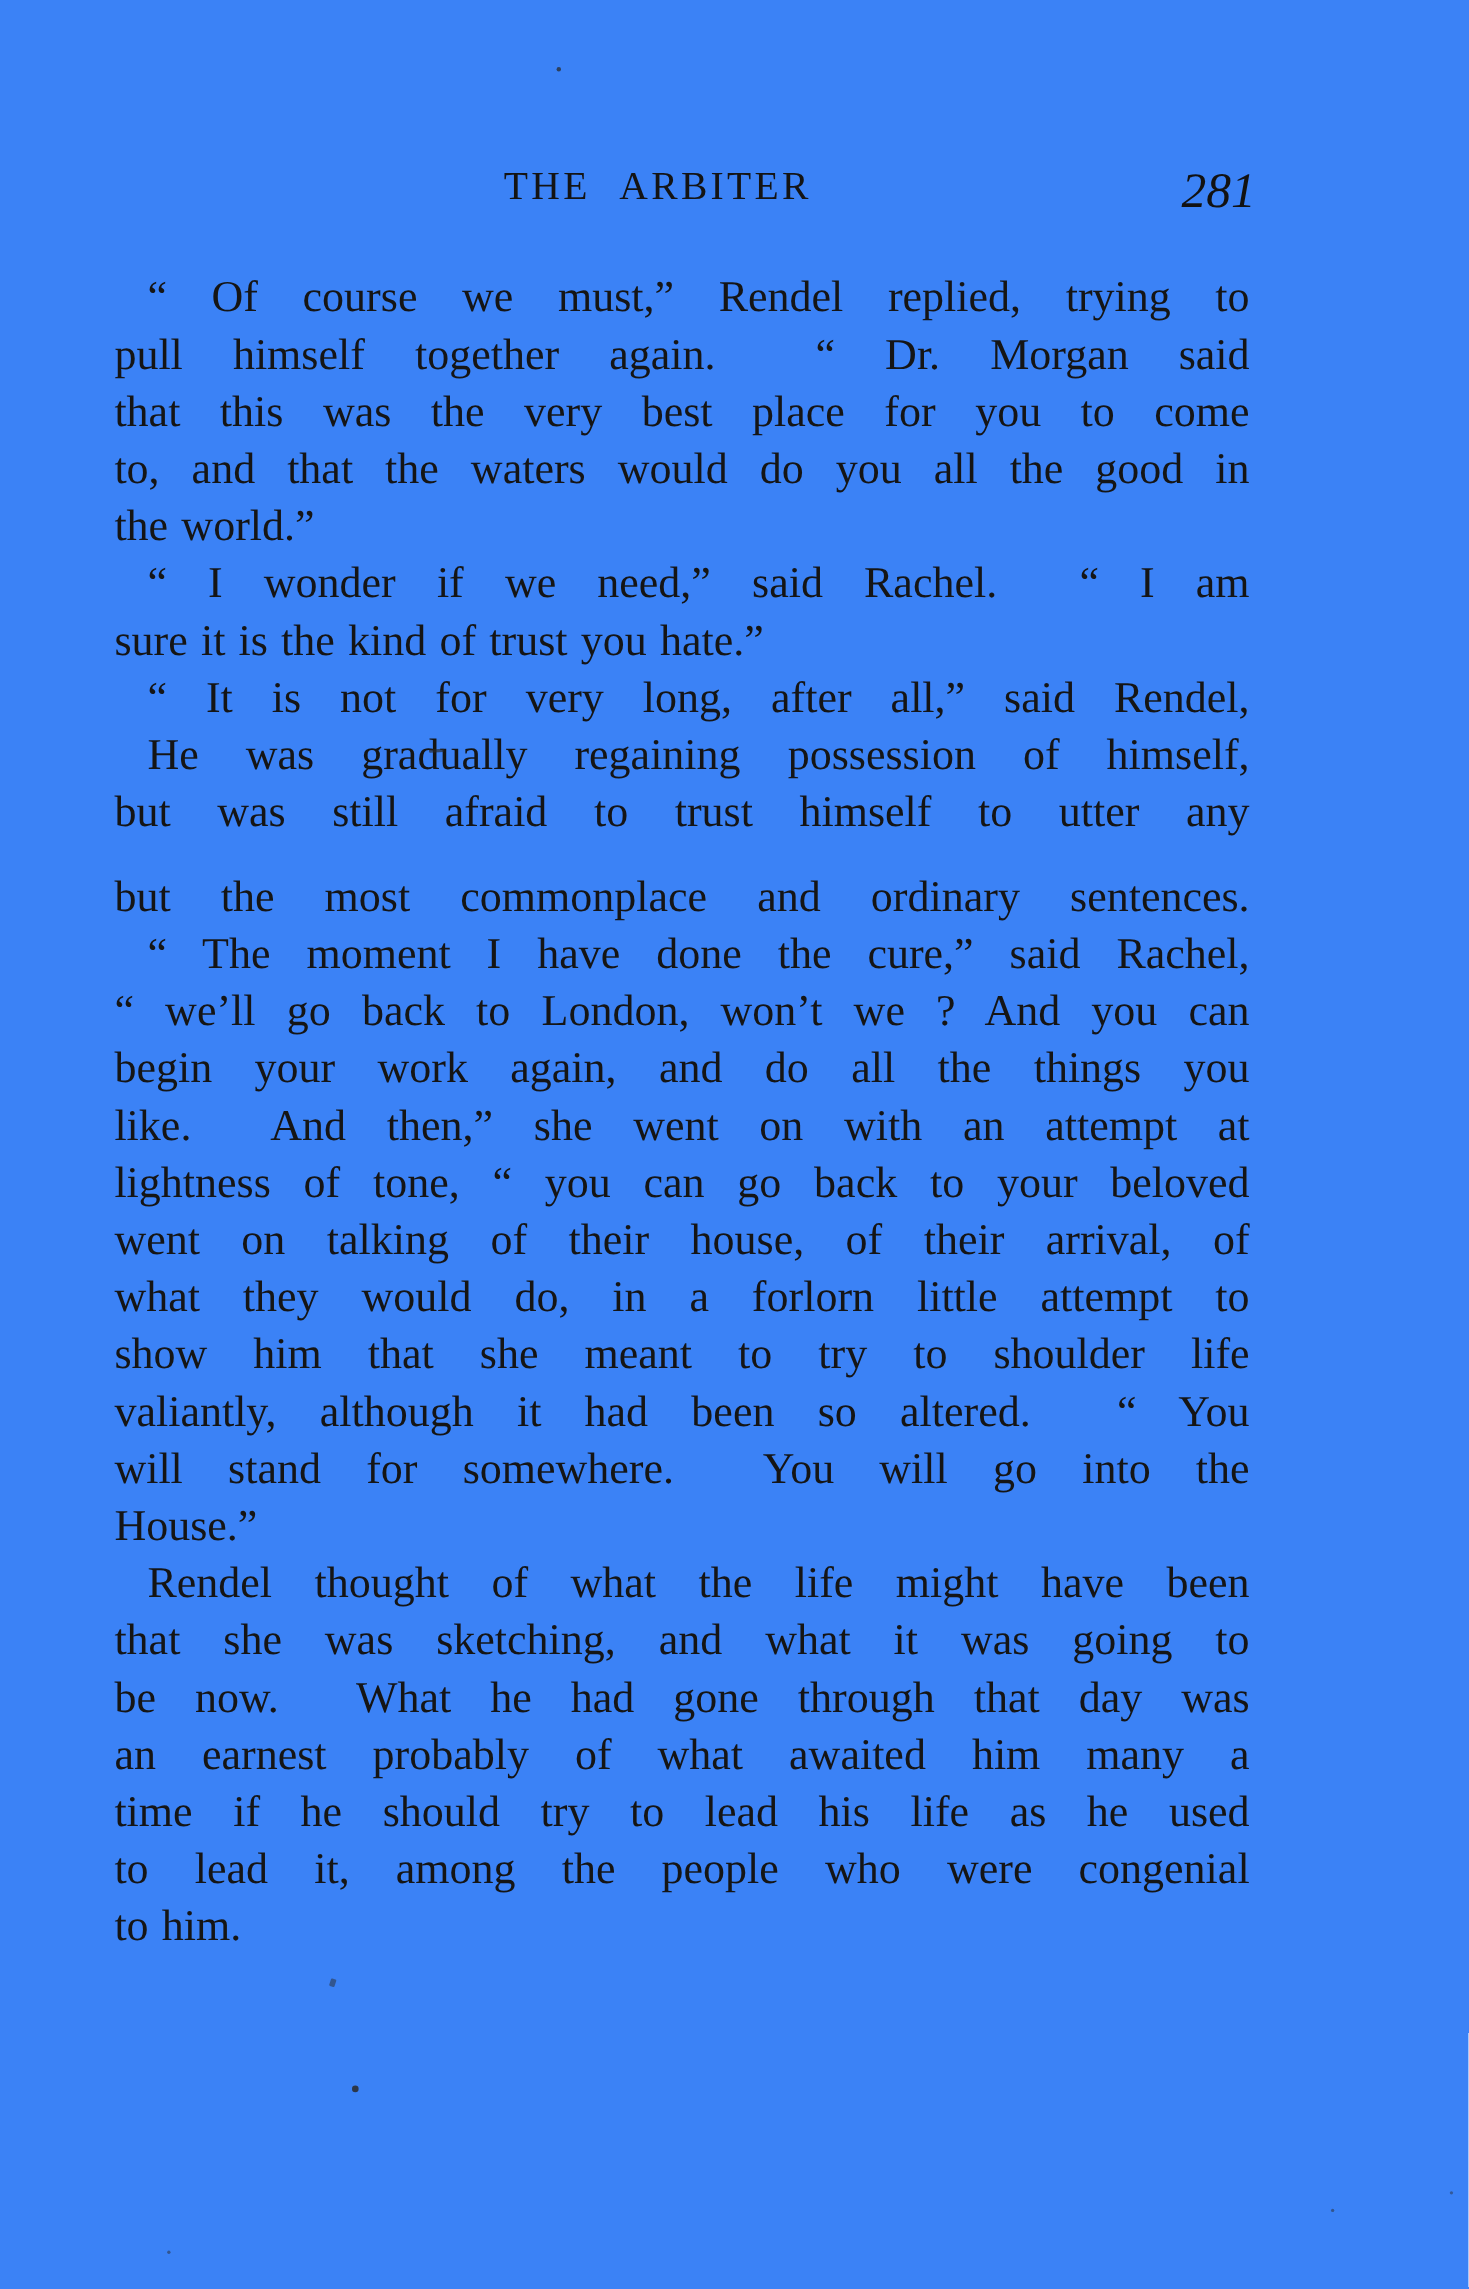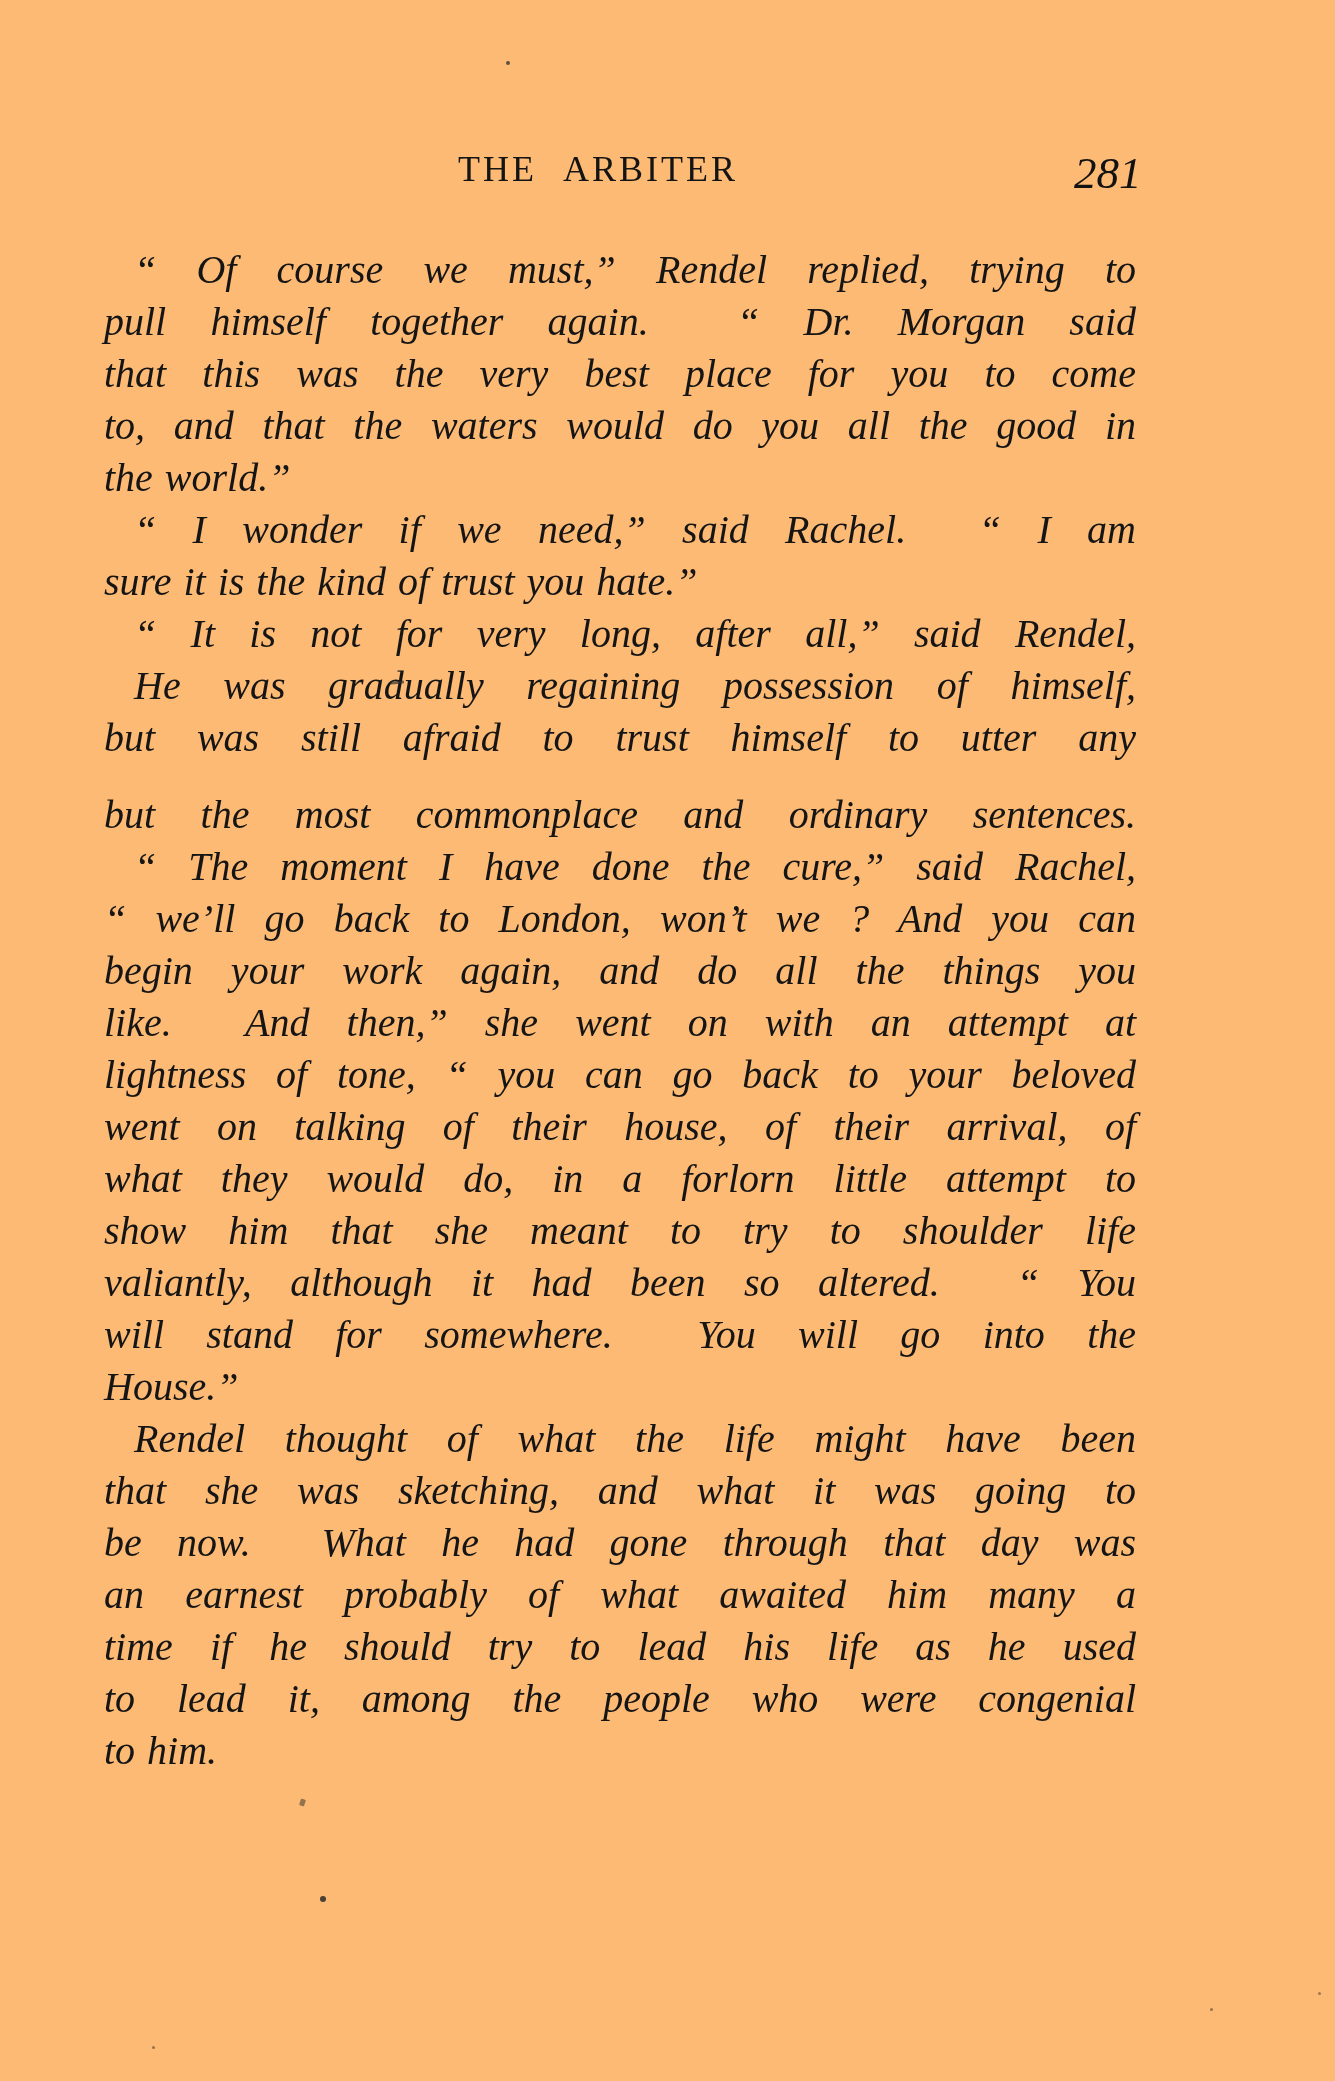--- a/index.html
+++ b/index.html
@@ -4,21 +4,21 @@
 <style>
   html, body {
     margin: 0;
     padding: 0;
     background: #ffffff;
   }
   .page {
     position: relative;
     width: 1335px;
     height: 2081px;
-    background: #fdba74;
+    background: #3b82f6;
     color: #161616;
     font-family: "Liberation Serif", "DejaVu Serif", serif;
     overflow: hidden;
   }
   .running-head {
     position: absolute;
     top: 149px;
     left: 458px;
     font-size: 36px;
     line-height: 40px;
@@ -42,21 +42,20 @@
     width: 1032px;
     font-size: 40px;
     line-height: 52px;
     word-spacing: 2px;
     color: #151515;
   }
   .line {
     text-align: justify;
     text-align-last: justify;
     white-space: normal;
-    font-style: italic;
   }
   .line.indent { text-indent: 30px; }
   .line.last { text-align-last: left; }
   .line.jlast { text-align-last: justify; margin-top: 25px; }
   
   .speck {
     position: absolute;
     background: #2a2a2a;
     border-radius: 50%;
   }

